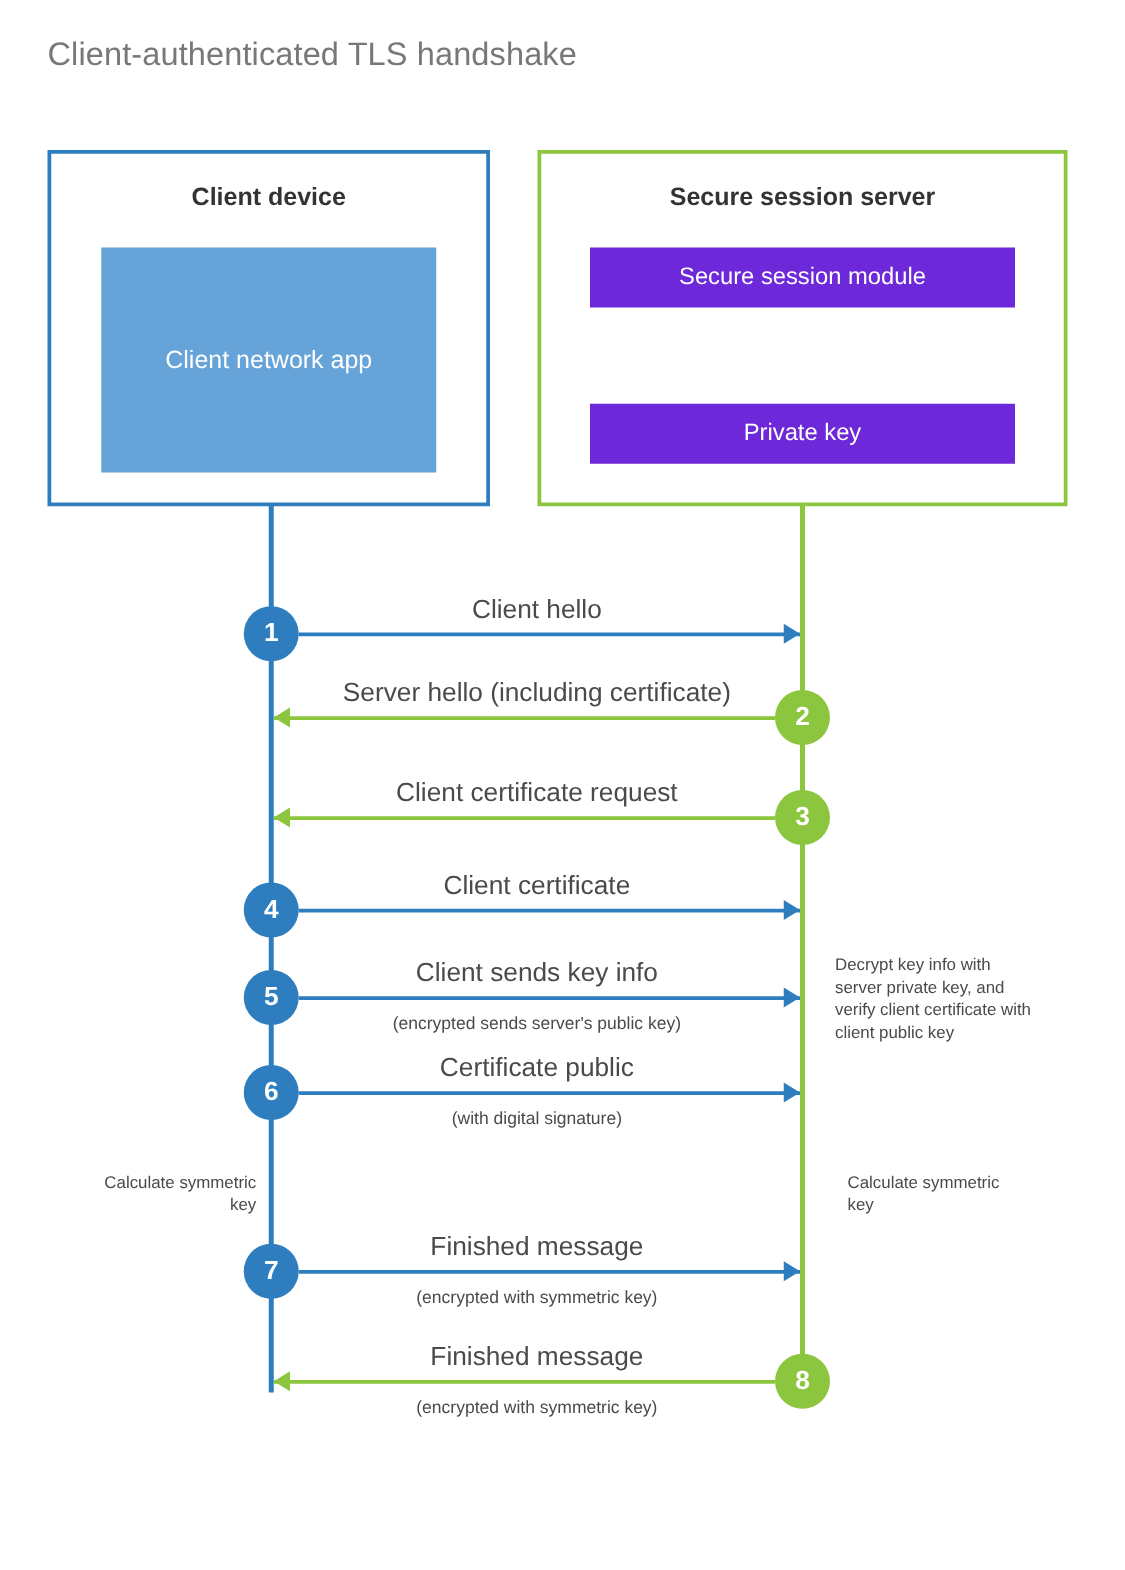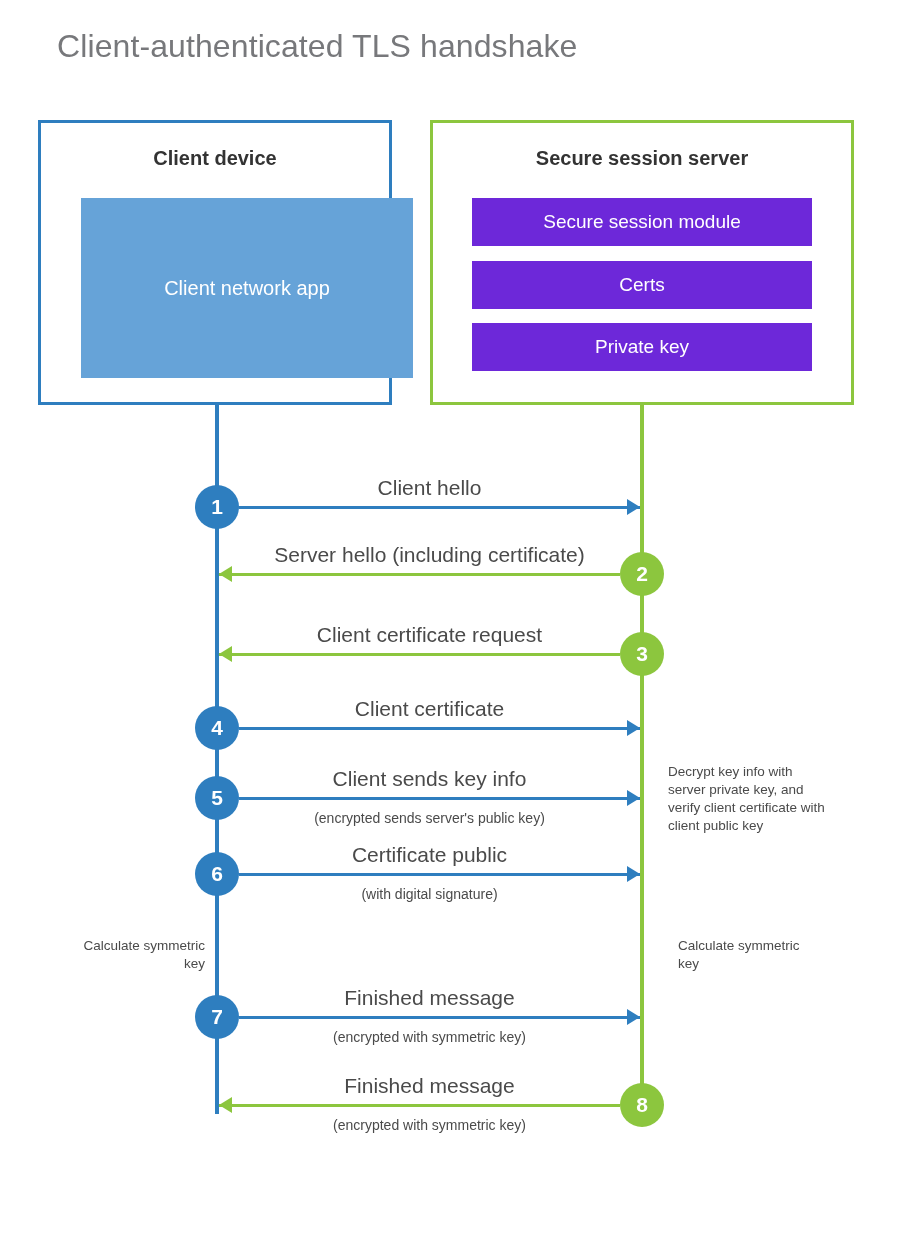--- a/index.html
+++ b/index.html
@@ -12,26 +12,25 @@
     height: 1256px;
     position: relative;
     font-family: "Liberation Sans", sans-serif;
     overflow: hidden;
   }
 
   #page-title {
     position: absolute;
     left: 38px;
     top: 28px;
-    font-size: 32px;
+    font-size: 26px;
     font-weight: 400;
     color: #77787b;
     letter-spacing: 0.1px;
     white-space: nowrap;
-    margin-left: 19px;
   }
 
   
   .party-box {
     position: absolute;
     background: #ffffff;
     box-sizing: border-box;
   }
   #client-box {
     left: 38px;
@@ -52,21 +51,21 @@
     font-size: 20px;
     font-weight: bold;
     color: #333333;
     margin-top: 24px;
   }
 
   #client-app-box {
     position: absolute;
     left: 40px;
     top: 75px;
-    width: 332px;
+    width: 268px;
     height: 180px;
     background: #66A3D8;
     color: #ffffff;
     font-size: 20px;
     line-height: 28px;
     display: flex;
     align-items: center;
     justify-content: center;
     text-align: center;
     box-sizing: border-box;
@@ -171,21 +170,20 @@
 <div id="page-title">Client-authenticated TLS handshake</div>
 
 <div class="party-box" id="client-box">
   <div class="party-title">Client device</div>
   <div id="client-app-box">Client network app</div>
 </div>
 
 <div class="party-box" id="server-box">
   <div class="party-title">Secure session server</div>
   <div class="server-component" id="server-comp-0">Secure session module</div>
-  <div class="server-component" id="server-comp-1">Certs</div>
   <div class="server-component" id="server-comp-2">Private key</div>
 </div>
 
 <div class="lifeline" id="client-lifeline"></div>
 <div class="lifeline" id="server-lifeline"></div>
 
 <div class="side-note" id="note-server-decrypt" style="left:668px; top:763px; width:165px;">Decrypt key info with server private key, and verify client certificate with client public key</div>
 
 <div class="side-note left-align" id="note-client-calc" style="left:60px; top:937px; width:145px;">Calculate symmetric key</div>
 

